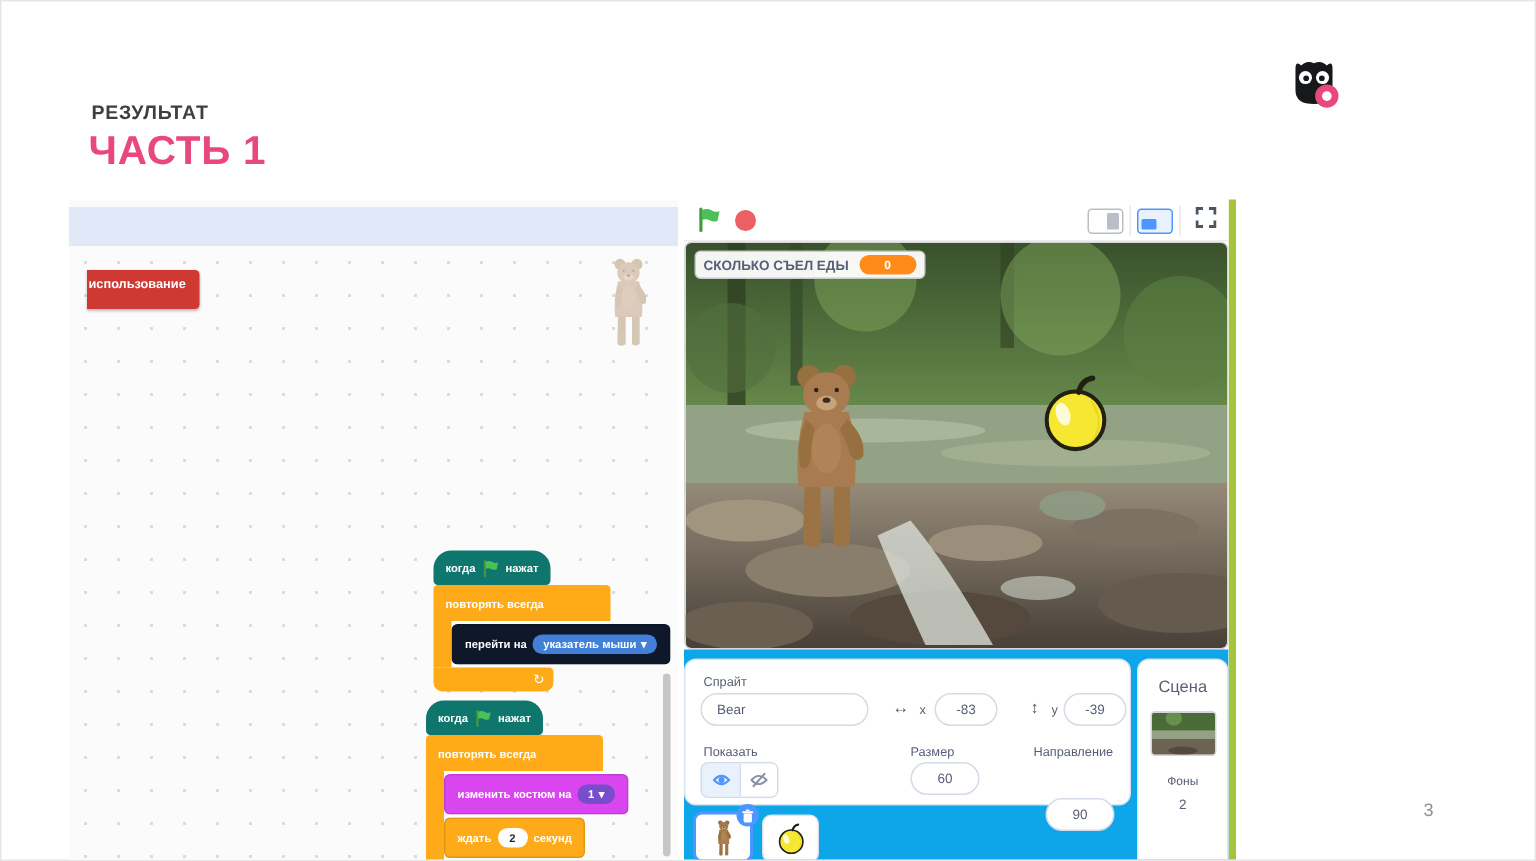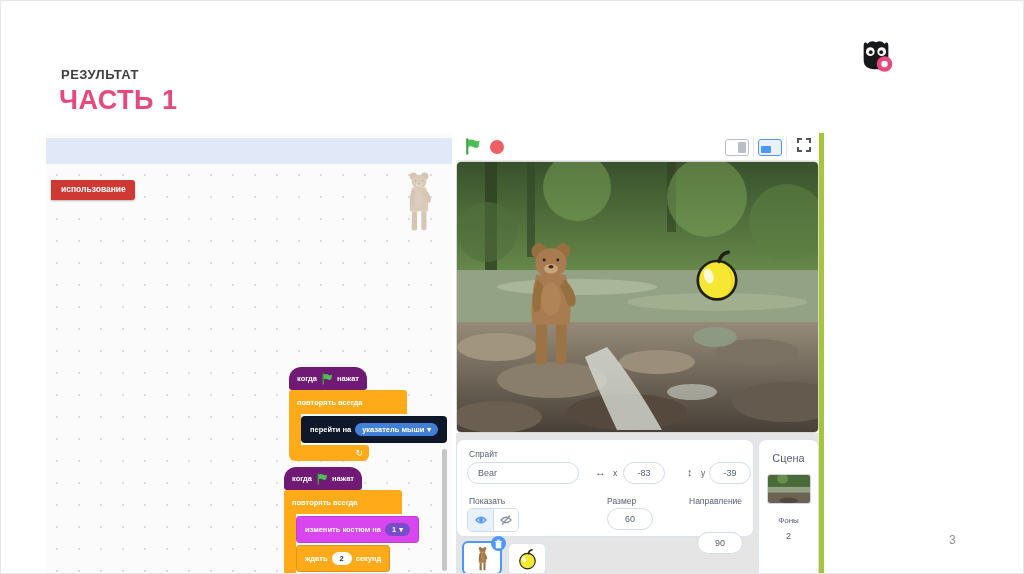--- a/index.html
+++ b/index.html
@@ -20,31 +20,31 @@
 
   
   .shot { left:45px; top:132px; width:773px; height:442px; background:#fff; overflow:hidden; }
 
   
   .code { left:0; top:0; width:406px; height:442px; background:#fbfbfb; }
   .palette-strip { left:0; top:5px; width:406px; height:26px; background:#e1e8f7; }
   .dots { left:0; top:31px; width:406px; height:411px;
           background-image:radial-gradient(circle, #dcdcdc 1px, transparent 1.3px);
           background-size:22px 22px; }
-  .reuse-btn { left:5px; top:47px; height:20px; padding:4px 9px 0 10px; background:#ce3a33; color:#fff;
+  .reuse-btn { left:12px; top:47px; height:26px; padding:4px 9px 0 1px; background:#ce3a33; color:#fff;
                font-size:8.5px; font-weight:bold; border-radius:0 3px 3px 0;
                box-shadow:0 1px 2px rgba(0,0,0,.25); }
   .ghost-bear { right:12px; top:36px; width:42px; opacity:.38; }
   .code-scrollbar { left:396px; top:316px; width:5px; height:122px; background:#c6c6c6; border-radius:3px; }
 
   
   .script { position:absolute; }
   .blk { display:flex; align-items:center; gap:4px; color:#fff; font-size:7.5px; font-weight:bold;
          padding:0 8px; width:max-content; }
-  .hat { height:23px; border-radius:12px 12px 3px 3px; background:#701a75; }
+  .hat { height:23px; border-radius:12px 12px 3px 3px; background:#0f766e; }
   .c-top { height:24px; border-radius:3px 3px 0 0; background:#FFAB19; min-width:118px; }
   .c-body { display:flex; }
   .c-spine { width:12px; background:#FFAB19; }
   .c-children { padding:2px 0; display:flex; flex-direction:column; gap:2px; }
   .c-bottom { height:16px; width:80px; border-radius:0 3px 6px 6px; background:#FFAB19;
               display:flex; align-items:center; justify-content:flex-end; padding:0 6px;
               color:#fff; font-size:9px; }
   .stack { height:27px; border-radius:4px; border:1px solid rgba(0,0,0,.12); }
   .motion { background:#0f172a; }
   .looks  { background:#d946ef; }
@@ -73,21 +73,21 @@
            border:1px solid #d6d6d6; }
   .stage svg.backdrop { position:absolute; left:0; top:0; }
   .var-badge { left:6px; top:5px; display:flex; align-items:center; gap:7px; background:rgba(255,255,255,.95);
                border:1px solid #c9c9c9; border-radius:4px; padding:2px 5px; }
   .var-badge .lbl { font-size:9px; font-weight:bold; color:#575e75; }
   .var-badge .val { background:#FF8C1A; color:#fff; font-size:8px; font-weight:bold; border-radius:8px;
                     min-width:38px; height:13px; display:flex; align-items:center; justify-content:center; }
   .bear-sprite { left:50px; top:72px; width:88px; height:138px; }
   .apple-sprite { left:234px; top:86px; width:52px; height:54px; }
 
-  .stage-bottom { left:0; top:300px; width:363px; height:142px; background:#e5e5e5; }
+  .stage-bottom { left:0; top:300px; width:363px; height:142px; background:#0ea5e9; }
   .sprite-card { left:0; top:6px; width:298px; height:98px; background:#fff; border:1px solid #dbe3f0; border-radius:8px; }
   .sp-label { font-size:8.5px; color:#575e75; position:absolute; }
   .pill { position:absolute; height:22px; border:1px solid #d4dbe8; border-radius:12px; background:#fff;
           display:flex; align-items:center; justify-content:center; font-size:9px; color:#575e75; }
   .name-input { left:10px; top:22px; width:112px; justify-content:flex-start; padding-left:10px; }
   .axis-ico { position:absolute; font-size:11px; color:#575e75; font-weight:bold; }
   .eye-group { position:absolute; left:10px; top:68px; display:flex; border:1px solid #d4dbe8; border-radius:5px; overflow:hidden; }
   .eye-btn { width:25px; height:22px; display:flex; align-items:center; justify-content:center; background:#fff; }
   .eye-btn.on { background:#e9f1fc; }
   .eye-btn + .eye-btn { border-left:1px solid #d4dbe8; }
@@ -306,20 +306,24 @@
           <ellipse cx="200" cy="200" rx="38" ry="12" fill="#9b8f7c"></ellipse>
           <ellipse cx="300" cy="190" rx="42" ry="13" fill="#7c7263"></ellipse>
           <ellipse cx="330" cy="240" rx="55" ry="20" fill="#645a4d"></ellipse>
           <ellipse cx="170" cy="250" rx="60" ry="18" fill="#55493d"></ellipse>
           <ellipse cx="40" cy="255" rx="45" ry="16" fill="#6a5f50"></ellipse>
           <path d="M150 185 Q175 215 205 268 L160 268 Q140 225 128 195 Z" fill="#dfe4de" opacity=".75"></path>
           <ellipse cx="235" cy="230" rx="25" ry="8" fill="#cdd3c9" opacity=".6"></ellipse>
           <ellipse cx="258" cy="175" rx="22" ry="10" fill="#8d9b85" opacity=".9"></ellipse>
         </svg>
 
+        <div class="abs var-badge">
+          <span class="lbl">СКОЛЬКО СЪЕЛ ЕДЫ</span>
+          <span class="val">0</span>
+        </div>
 
         <div class="abs bear-sprite">
           <svg width="88" height="138" viewBox="0 0 90 132">
               <use href="#bear"></use>
             </svg>
         </div>
         <div class="abs apple-sprite">
           <svg width="52" height="54" viewBox="0 0 50 52">
               <use href="#apple"></use>
             </svg>

